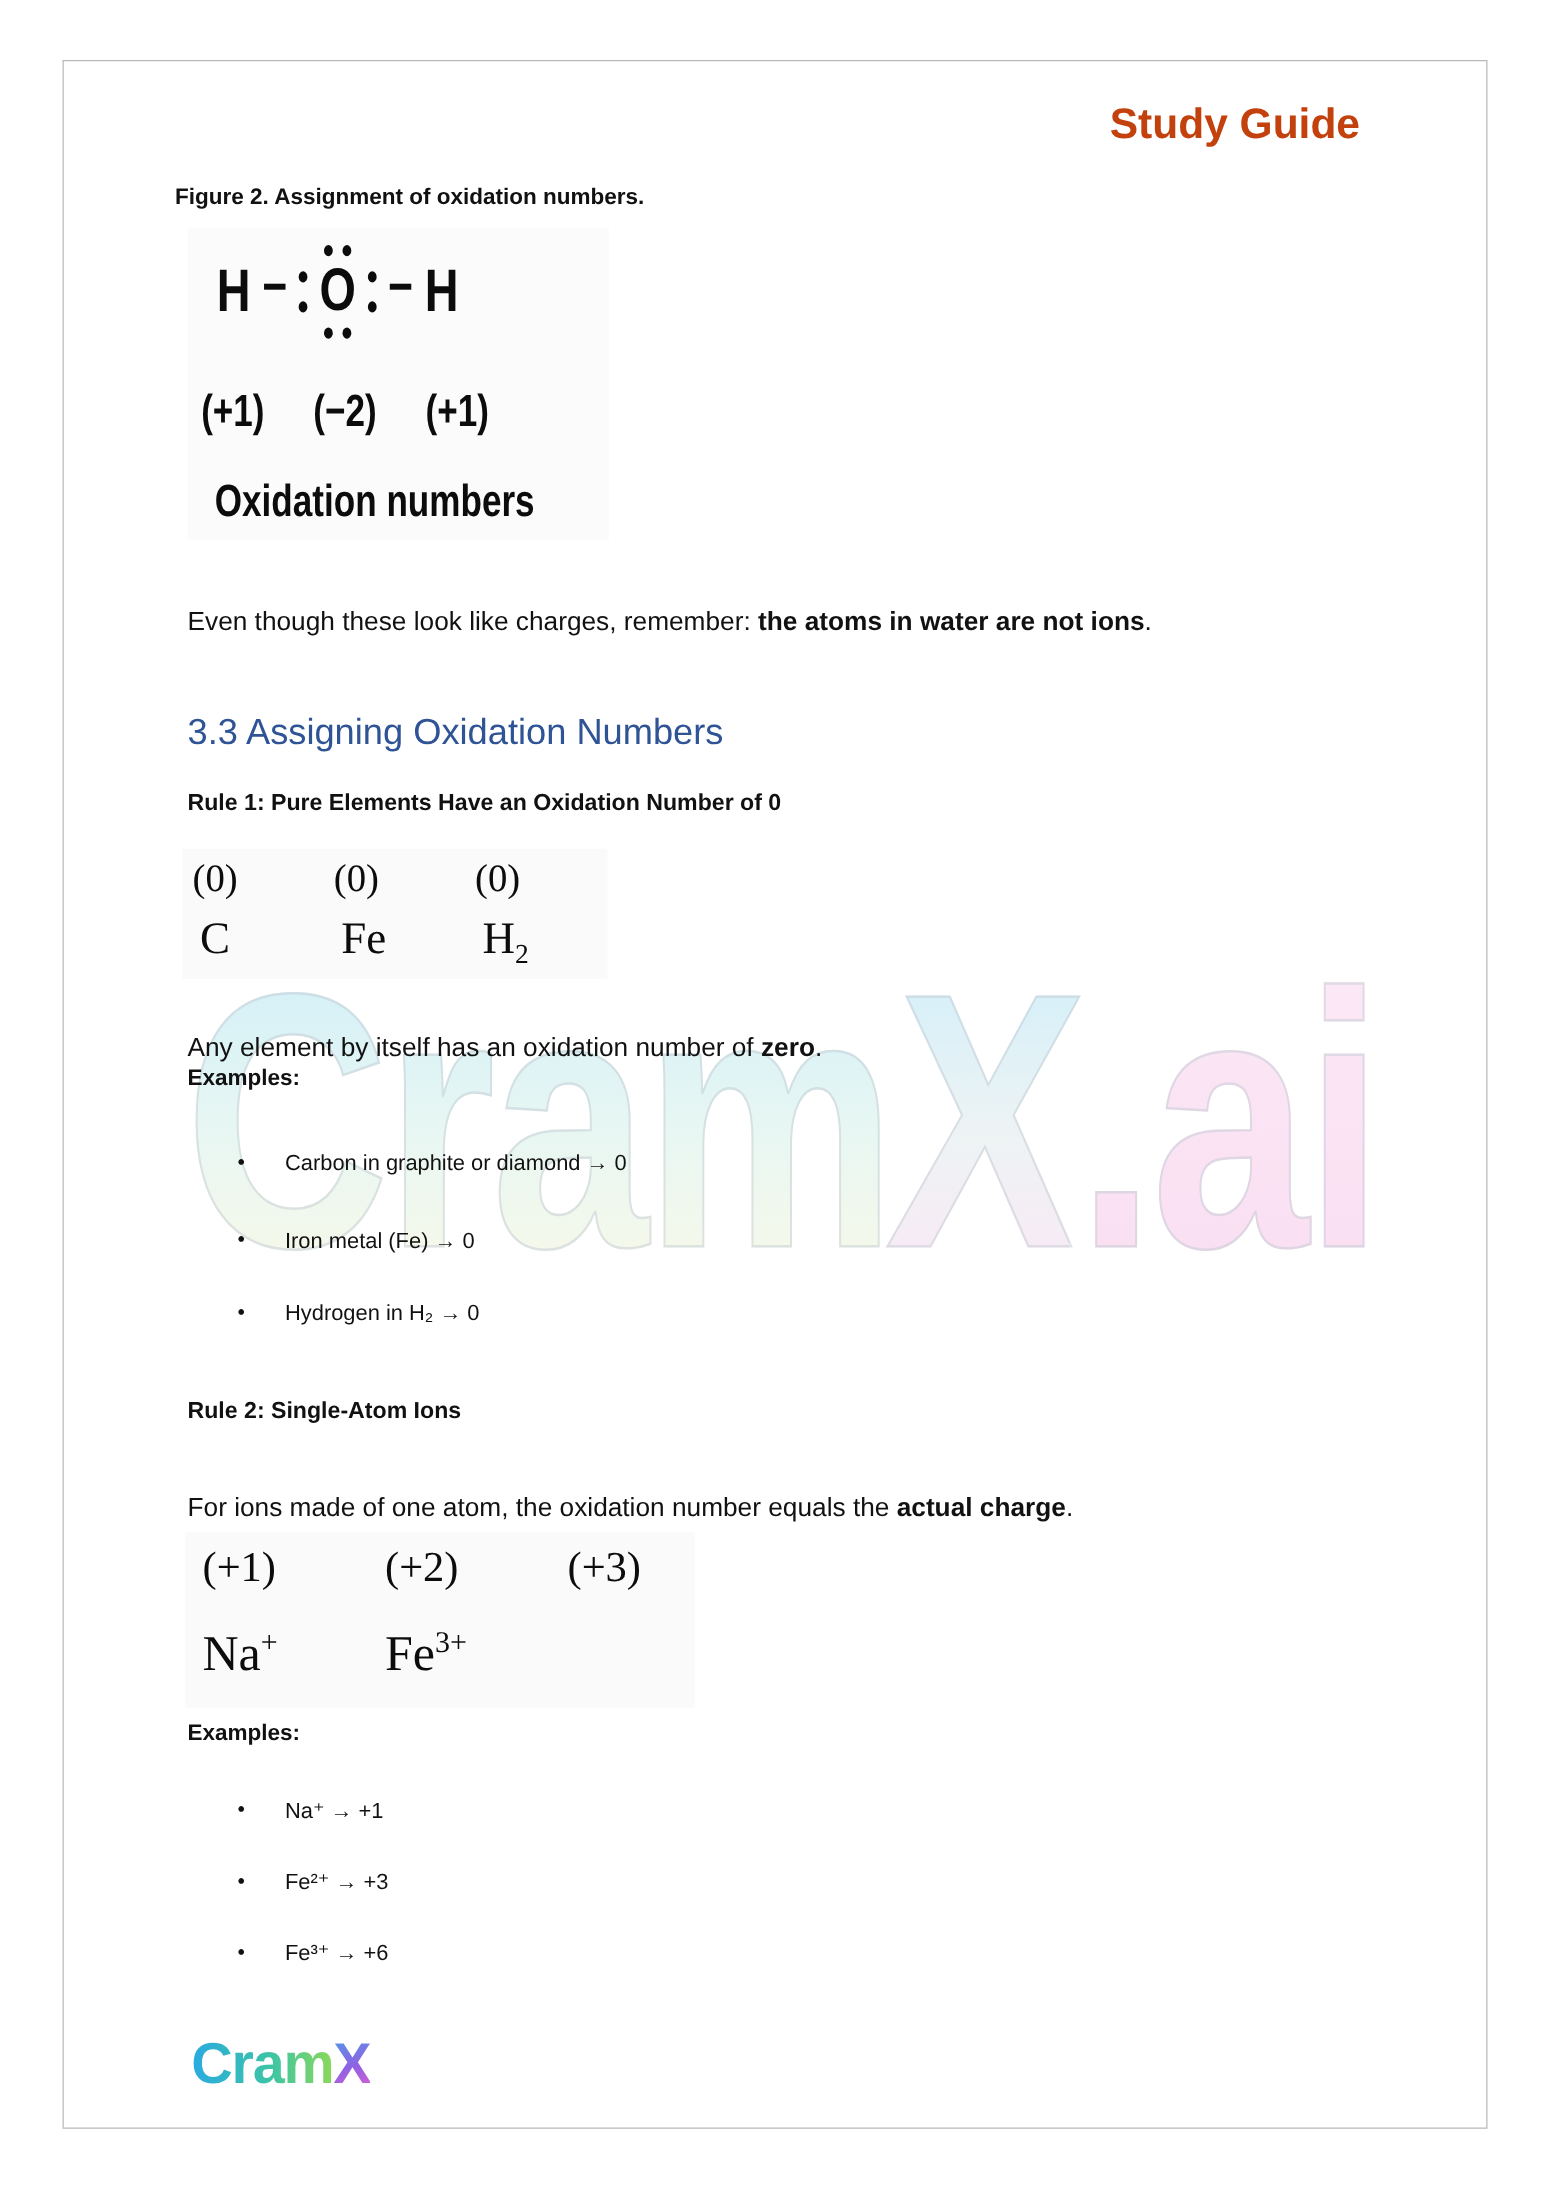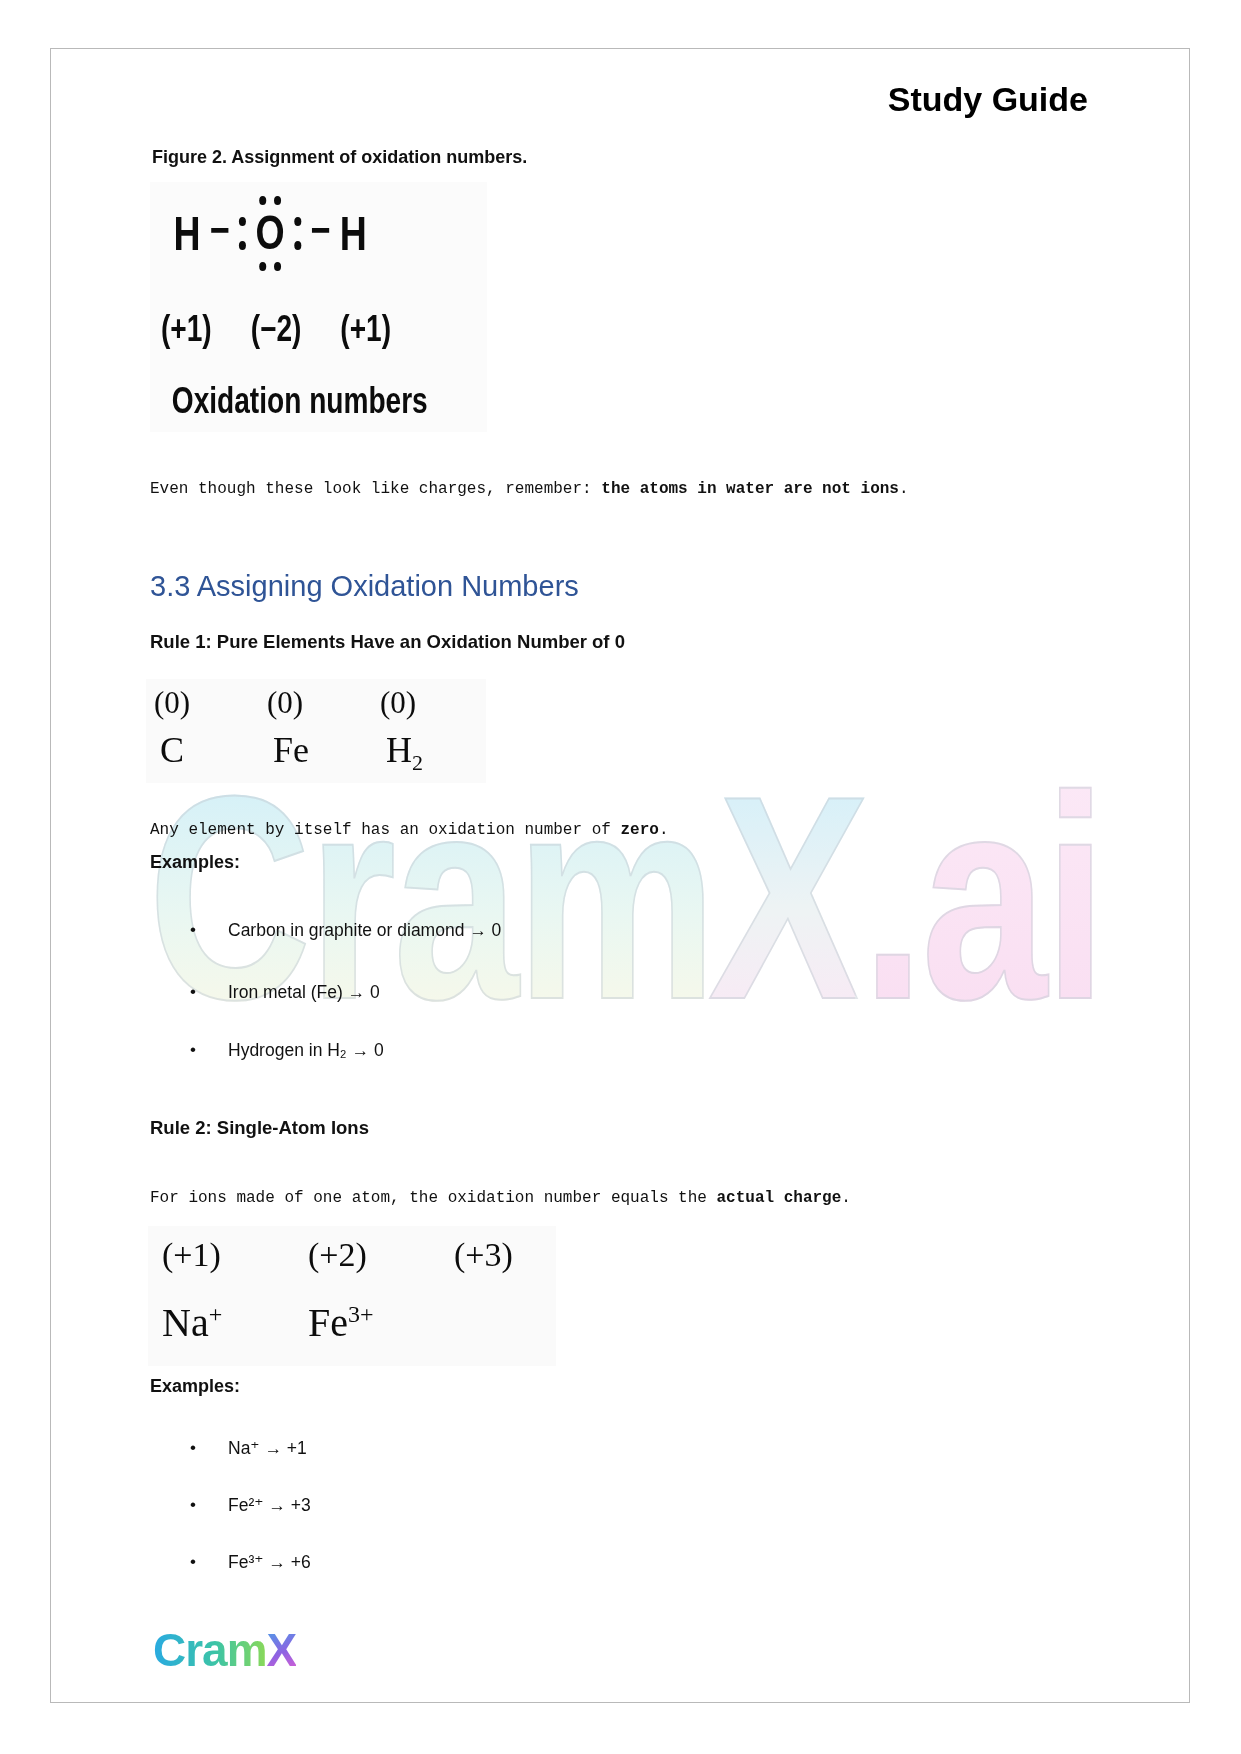--- a/index.html
+++ b/index.html
@@ -22,23 +22,23 @@
     -webkit-background-clip:text;background-clip:text;color:transparent;
     -webkit-text-fill-color:transparent;
     -webkit-text-stroke:2px rgba(195,203,212,0.5);
   }
   .wm-cram{background-image:linear-gradient(180deg,#cdeefa 0%,#e9f7f2 55%,#fdf9e6 100%);}
   .wm-x{display:inline-block;transform:skewX(-4deg);
         background-image:linear-gradient(180deg,#cfeffa 0%,#eef3f4 55%,#fbe7f5 100%);}
   .wm-ai{background-image:linear-gradient(180deg,#fceaf7 0%,#f9ddf1 100%);}
   
   .abs{position:absolute;z-index:2;}
-  .doc-title{top:80px;right:153px;font-size:34px;font-weight:bold;color:#000000;}
-  .caption{left:152px;top:147px;font-size:18px;font-weight:bold;}
-  .para{left:150px;font-size:16px;line-height:1.3;font-family:Liberation Mono, monospace;}
+  .doc-title{top:80px;right:153px;font-size:34px;font-weight:bold;color:#c2410c;}
+  .caption{left:140px;top:147px;font-size:18px;font-weight:bold;}
+  .para{left:150px;font-size:21px;line-height:1.3;}
   .section-heading{left:150px;top:570px;font-size:29px;font-weight:normal;color:#2F5496;}
   .rule-title{left:150px;font-size:18.5px;font-weight:bold;}
   .examples{left:150px;font-size:18px;font-weight:bold;}
   .bullet{left:190px;display:flex;font-size:17.5px;}
   .bullet .bdot{width:38px;font-size:17px;}
   
   .fig2{
     left:150px;top:182px;width:432px;height:250px;background:#fbfbfb;
     transform:scaleX(0.78);transform-origin:left top;
   }

